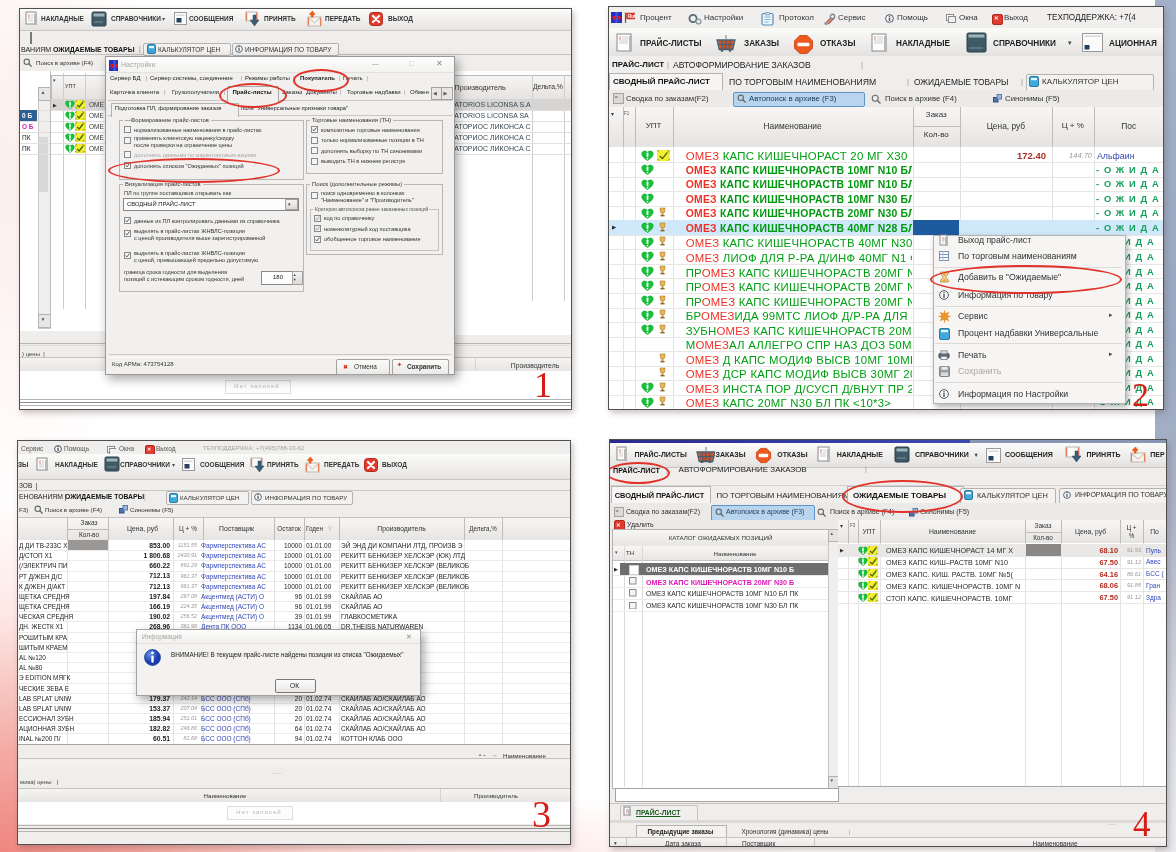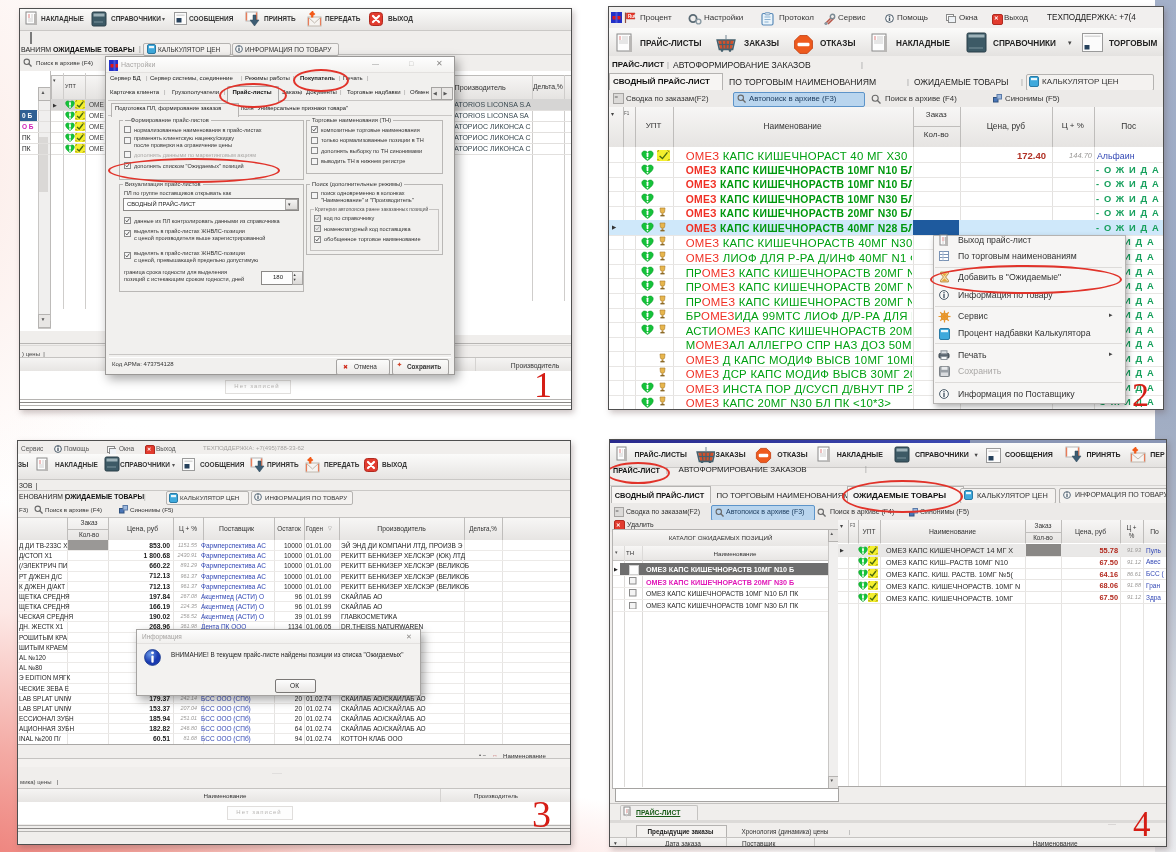--- a/index.html
+++ b/index.html
@@ -425,21 +425,21 @@
       <rect x="2.5" y="2.5" width="16" height="3" fill="#9fb3ba"></rect>
       <line x1="3" y1="16" x2="17" y2="16" stroke="#7b929b"></line>
     </svg>
 <div style="position:absolute;left:384px;top:32px;font:bold 8.2px 'Liberation Sans';color:#222;white-space:nowrap;">СПРАВОЧНИКИ</div>
 <div style="position:absolute;left:459px;top:32px;font:7px 'Liberation Sans';color:#444;white-space:nowrap;">▾</div>
 <svg style="position:absolute;left:473px;top:26px;" width="21" height="19" viewBox="0 0 21 19">
       <rect x="0.5" y="0.5" width="20" height="18" fill="#fbfbfb" stroke="#9a9a9a"></rect>
       <rect x="2.5" y="12" width="5" height="4.5" fill="#26415c"></rect>
       <rect x="2.5" y="2.5" width="16" height="1.5" fill="#d8d8d8"></rect>
     </svg>
-<div style="position:absolute;left:500px;top:32px;font:bold 8.2px 'Liberation Sans';color:#222;white-space:nowrap;">ТОРГОВЫМ</div>
+<div style="position:absolute;left:500px;top:32px;font:bold 8.2px 'Liberation Sans';color:#222;white-space:nowrap;">АЦИОННАЯ</div>
 <div style="position:absolute;left:0px;top:49px;width:554px;height:16px;background:#f0eeec;"></div>
 <div style="position:absolute;left:3px;top:52.5px;font:bold 8px 'Liberation Sans';color:#111;white-space:nowrap;">ПРАЙС-ЛИСТ</div>
 <div style="position:absolute;left:58px;top:52.5px;font:7.5px 'Liberation Sans';color:#999;white-space:nowrap;">|</div>
 <div style="position:absolute;left:64px;top:52.5px;font:8.6px 'Liberation Sans';color:#222;white-space:nowrap;">АВТОФОРМИРОВАНИЕ ЗАКАЗОВ</div>
 <div style="position:absolute;left:252px;top:52.5px;font:7.5px 'Liberation Sans';color:#999;white-space:nowrap;">|</div>
 <div style="position:absolute;left:0px;top:65px;width:554px;height:18px;background:#f0eeec;border-bottom:1px solid #d5d3d1;"></div>
 <div style="position:absolute;left:0px;top:66px;width:112px;height:16px;background:#f7f5f3;border:1px solid #b5b3b1;border-bottom:none;"></div>
 <div style="position:absolute;left:4px;top:69.5px;font:bold 8px 'Liberation Sans';color:#111;white-space:nowrap;">СВОДНЫЙ ПРАЙС-ЛИСТ</div>
 <div style="position:absolute;left:120px;top:69.5px;font:8.6px 'Liberation Sans';color:#222;white-space:nowrap;">ПО ТОРГОВЫМ НАИМЕНОВАНИЯМ</div>
 <div style="position:absolute;left:298px;top:69.5px;font:7.5px 'Liberation Sans';color:#999;white-space:nowrap;">|</div>
@@ -501,21 +501,21 @@
 <svg style="position:absolute;left:31.7px;top:142.5px;" width="13" height="11" viewBox="0 0 13 11">
       <path d="M5 8.6 C1.2 6 0.2 3.8 0.8 2.2 C1.4 0.7 3.4 0.3 5 2 C6.6 0.3 8.6 0.7 9.2 2.2 C9.8 3.8 8.8 6 5 8.6 Z" transform="scale(1.3,1.2222222222222223)" fill="#15c23a" stroke="#0ca028" stroke-width="0.5"></path>
       <rect x="5.6" y="2.42" width="1.8" height="4.62" rx="0.9" fill="#ffffff"></rect>
       <circle cx="6.5" cy="8.58" r="0.9" fill="#ffffff"></circle>
     </svg>
 <svg style="position:absolute;left:47.7px;top:142.5px;" width="13" height="11" viewBox="0 0 13 11">
       <rect x="0" y="0" width="13" height="11" fill="#f4ef2e"></rect>
       <path d="M0.5 1.5 L2 0.5 M10.5 0.5 L12.5 2 M0.5 9 L2 10.5 M11 10.5 L12.5 9" stroke="#8a7a10" stroke-width="1"></path>
       <path d="M2.6 6.050000000000001 L5.46 8.58 L10.4 2.42" fill="none" stroke="#4a6a10" stroke-width="1.4"></path>
     </svg>
-<div style="position:absolute;left:76.7px;top:143.1px;width:226px;overflow:hidden;font:11.4px 'Liberation Sans';white-space:nowrap;letter-spacing:0.25px"><span style="color:#f03024">ОМЕЗ</span><span style="color:#00a012"> КАПС КИШЕЧНОРАСТ 40 МГ Х30</span></div>
+<div style="position:absolute;left:76.7px;top:143.1px;width:226px;overflow:hidden;font:11.4px 'Liberation Sans';white-space:nowrap;letter-spacing:0.25px"><span style="color:#f03024">ОМЕЗ</span><span style="color:#00a012"> КАПС КИШЕЧНОРАСТ 20 МГ Х30</span></div>
 <div style="position:absolute;left:351px;top:143.1px;width:86px;text-align:right;font:bold 9.5px 'Liberation Sans';color:#b03024;white-space:nowrap;">172.40</div>
 <div style="position:absolute;left:443px;top:144.1px;width:40px;text-align:right;font:7.5px 'Liberation Sans';color:#9a9896;white-space:nowrap;font-style:italic;">144.70</div>
 <div style="position:absolute;left:488px;top:143.5px;font:8.8px 'Liberation Sans';color:#3348b5;white-space:nowrap;">Альфаин</div>
 <div style="position:absolute;left:0px;top:169.60000000000002px;width:554px;height:1px;background:#e8e6e4"></div>
 <svg style="position:absolute;left:31.7px;top:157.05px;" width="13" height="11" viewBox="0 0 13 11">
       <path d="M5 8.6 C1.2 6 0.2 3.8 0.8 2.2 C1.4 0.7 3.4 0.3 5 2 C6.6 0.3 8.6 0.7 9.2 2.2 C9.8 3.8 8.8 6 5 8.6 Z" transform="scale(1.3,1.2222222222222223)" fill="#15c23a" stroke="#0ca028" stroke-width="0.5"></path>
       <rect x="5.6" y="2.42" width="1.8" height="4.62" rx="0.9" fill="#ffffff"></rect>
       <circle cx="6.5" cy="8.58" r="0.9" fill="#ffffff"></circle>
     </svg>
 <div style="position:absolute;left:76.7px;top:157.65px;width:226px;overflow:hidden;font:bold 10.4px 'Liberation Sans';white-space:nowrap;letter-spacing:0.25px"><span style="color:#f03024">ОМЕЗ</span><span style="color:#00980e"> КАПС КИШЕЧНОРАСТВ 10МГ N10 БЛ</span></div>
@@ -647,21 +647,21 @@
 <svg style="position:absolute;left:31.7px;top:317.1px;" width="13" height="11" viewBox="0 0 13 11">
       <path d="M5 8.6 C1.2 6 0.2 3.8 0.8 2.2 C1.4 0.7 3.4 0.3 5 2 C6.6 0.3 8.6 0.7 9.2 2.2 C9.8 3.8 8.8 6 5 8.6 Z" transform="scale(1.3,1.2222222222222223)" fill="#15c23a" stroke="#0ca028" stroke-width="0.5"></path>
       <rect x="5.6" y="2.42" width="1.8" height="4.62" rx="0.9" fill="#ffffff"></rect>
       <circle cx="6.5" cy="8.58" r="0.9" fill="#ffffff"></circle>
     </svg>
 <svg style="position:absolute;left:49px;top:316.6px;" width="11" height="12" viewBox="0 0 11 12">
       <path d="M2 1 L7 1 L6.6 5 C6.4 6.6 2.6 6.6 2.4 5 Z" fill="#e8b64c" stroke="#a8782a" stroke-width="0.6"></path>
       <rect x="3.6" y="6.4" width="1.8" height="1.6" fill="#b5893a"></rect>
       <rect x="2.4" y="8" width="4.2" height="1.4" fill="#8a6a2a"></rect>
     </svg>
-<div style="position:absolute;left:76.7px;top:317.70000000000005px;width:226px;overflow:hidden;font:11.4px 'Liberation Sans';white-space:nowrap;letter-spacing:0.25px"><span style="color:#00a012">АСТИ</span><span style="color:#f03024">ОМЕЗ</span><span style="color:#00a012"> КАПС КИШЕЧНОРАСТВ 20МГ N30 УГ</span></div>
+<div style="position:absolute;left:76.7px;top:317.70000000000005px;width:226px;overflow:hidden;font:11.4px 'Liberation Sans';white-space:nowrap;letter-spacing:0.25px"><span style="color:#00a012">ЗУБН</span><span style="color:#f03024">ОМЕЗ</span><span style="color:#00a012"> КАПС КИШЕЧНОРАСТВ 20МГ N30 УГ</span></div>
 <div style="position:absolute;left:490px;top:317.70000000000005px;font:bold 9.3px 'Liberation Sans';color:#16a05c;white-space:nowrap;letter-spacing:4.8px;">ОЖИДА</div>
 <div style="position:absolute;left:0px;top:344.2px;width:554px;height:1px;background:#e8e6e4"></div>
 <div style="position:absolute;left:76.7px;top:332.25px;width:226px;overflow:hidden;font:11.4px 'Liberation Sans';white-space:nowrap;letter-spacing:0.25px"><span style="color:#00a012">М</span><span style="color:#f03024">ОМЕЗ</span><span style="color:#00a012">АЛ</span><span style="color:#00a012"> АЛЛЕГРО СПР НАЗ ДОЗ 50МКГ/ДОЗА 1</span></div>
 <div style="position:absolute;left:490px;top:332.25px;font:bold 9.3px 'Liberation Sans';color:#16a05c;white-space:nowrap;letter-spacing:4.8px;">ОЖИДА</div>
 <div style="position:absolute;left:0px;top:358.75000000000006px;width:554px;height:1px;background:#e8e6e4"></div>
 <svg style="position:absolute;left:49px;top:345.70000000000005px;" width="11" height="12" viewBox="0 0 11 12">
       <path d="M2 1 L7 1 L6.6 5 C6.4 6.6 2.6 6.6 2.4 5 Z" fill="#e8b64c" stroke="#a8782a" stroke-width="0.6"></path>
       <rect x="3.6" y="6.4" width="1.8" height="1.6" fill="#b5893a"></rect>
       <rect x="2.4" y="8" width="4.2" height="1.4" fill="#8a6a2a"></rect>
     </svg>
@@ -742,40 +742,40 @@
       <line x1="6.5" y1="6.5" x2="2.2489214048463637" y2="2.2658140359891394" stroke="#e8952a" stroke-width="1.2"></line>
       <line x1="6.5" y1="6.5" x2="6.485666131326311" y2="0.5000171216736922" stroke="#e8952a" stroke-width="1.2"></line>
       <line x1="6.5" y1="6.5" x2="10.730799374050537" y2="2.2455509573466994" stroke="#e8952a" stroke-width="1.2"></line>
     </svg>
 <div style="position:absolute;left:349px;top:304.0px;font:8.7px 'Liberation Sans';color:#333;white-space:nowrap;">Сервис</div>
 <div style="position:absolute;left:500px;top:304.0px;font:7px 'Liberation Sans';color:#444;white-space:nowrap;">▸</div>
 <svg style="position:absolute;left:330px;top:320.5px;" width="11" height="12" viewBox="0 0 11 12">
       <rect x="0.5" y="0.5" width="10" height="11" rx="1.5" fill="#3fa9dc" stroke="#2a7ba6"></rect>
       <rect x="2" y="2" width="7" height="2.2" fill="#e8f6fc"></rect>
     </svg>
-<div style="position:absolute;left:349px;top:321.0px;font:8.7px 'Liberation Sans';color:#333;white-space:nowrap;">Процент надбавки Калькулятора</div>
+<div style="position:absolute;left:349px;top:321.0px;font:8.7px 'Liberation Sans';color:#333;white-space:nowrap;">Процент надбавки Универсальные</div>
 <svg style="position:absolute;left:329px;top:342.5px;" width="13" height="11" viewBox="0 0 13 11">
       <rect x="1" y="3.5" width="10" height="4.5" rx="1" fill="#5a6670" stroke="#3a444c"></rect>
       <rect x="3" y="0.8" width="6" height="3" fill="#dfe3e6" stroke="#8a9299"></rect>
       <rect x="3" y="6.5" width="6" height="3" fill="#f5f6f7" stroke="#8a9299"></rect>
     </svg>
 <div style="position:absolute;left:349px;top:342.5px;font:8.7px 'Liberation Sans';color:#333;white-space:nowrap;">Печать</div>
 <div style="position:absolute;left:500px;top:342.5px;font:7px 'Liberation Sans';color:#444;white-space:nowrap;">▸</div>
 <svg style="position:absolute;left:330px;top:359.0px;" width="11" height="11" viewBox="0 0 11 11">
       <rect x="0.5" y="0.5" width="10" height="10" rx="1" fill="#9aa0a6" stroke="#7d8287"></rect>
       <rect x="2.5" y="0.8" width="6" height="3" fill="#e8eaec"></rect>
       <rect x="2" y="6.5" width="7" height="3.5" fill="#dadcdf"></rect>
     </svg>
 <div style="position:absolute;left:349px;top:359.0px;font:8.7px 'Liberation Sans';color:#aaa8a6;white-space:nowrap;">Сохранить</div>
 <svg style="position:absolute;left:330px;top:381.5px;" width="10" height="10" viewBox="0 0 10 10">
       <circle cx="5.0" cy="5.0" r="4.4" fill="#f8f8f8" stroke="#4a5a68" stroke-width="1"></circle>
       <rect x="4.3" y="4.0" width="1.4" height="4.0" fill="#4a5a68"></rect>
       <circle cx="5.0" cy="2.8" r="0.8" fill="#4a5a68"></circle>
     </svg>
-<div style="position:absolute;left:349px;top:381.5px;font:8.7px 'Liberation Sans';color:#333;white-space:nowrap;">Информация по Поставщику</div>
+<div style="position:absolute;left:349px;top:381.5px;font:8.7px 'Liberation Sans';color:#333;white-space:nowrap;">Информация по Настройки</div>
 <div style="position:absolute;left:326px;top:259.5px;width:187px;height:1px;background:#dddbd9"></div>
 <div style="position:absolute;left:326px;top:299px;width:187px;height:1px;background:#dddbd9"></div>
 <div style="position:absolute;left:326px;top:336px;width:187px;height:1px;background:#dddbd9"></div>
 <div style="position:absolute;left:326px;top:375px;width:187px;height:1px;background:#dddbd9"></div>
 <div style="position:absolute;left:321px;top:258px;width:188px;height:25px;border:2.4px solid #e1332a;border-radius:50%;"></div>
 </div>
 <div class="num" style="left:1132px;top:376px;font-size:34px;">2</div>
 <div class="panel" style="left:17px;top:440px;width:552px;height:403px">
 <div style="position:absolute;left:3px;top:4px;font:6.5px 'Liberation Sans';color:#555;white-space:nowrap;">Сервис</div>
 <svg style="position:absolute;left:36px;top:4px;" width="8" height="8" viewBox="0 0 8 8">
@@ -1253,21 +1253,21 @@
       <path d="M5 8.6 C1.2 6 0.2 3.8 0.8 2.2 C1.4 0.7 3.4 0.3 5 2 C6.6 0.3 8.6 0.7 9.2 2.2 C9.8 3.8 8.8 6 5 8.6 Z" transform="scale(1.0,1.0)" fill="#15c23a" stroke="#0ca028" stroke-width="0.5"></path>
       <rect x="4.1" y="1.98" width="1.8" height="3.78" rx="0.9" fill="#ffffff"></rect>
       <circle cx="5.0" cy="7.0200000000000005" r="0.9" fill="#ffffff"></circle>
     </svg>
 <svg style="position:absolute;left:257.5px;top:105.5px;" width="10" height="9" viewBox="0 0 10 9">
       <rect x="0" y="0" width="10" height="9" fill="#f4ef2e"></rect>
       <path d="M0.5 1.5 L2 0.5 M7.5 0.5 L9.5 2 M0.5 7 L2 8.5 M8 8.5 L9.5 7" stroke="#8a7a10" stroke-width="1"></path>
       <path d="M2.0 4.95 L4.2 7.0200000000000005 L8.0 1.98" fill="none" stroke="#4a6a10" stroke-width="1.4"></path>
     </svg>
 <div style="position:absolute;left:276px;top:106.4px;width:138px;overflow:hidden;font:7.2px 'Liberation Sans';color:#2a2a2a;white-space:nowrap">ОМЕЗ КАПС КИШЕЧНОРАСТ 14 МГ X</div>
-<div style="position:absolute;left:453px;top:106.0px;width:55px;text-align:right;font:bold 7.4px 'Liberation Sans';color:#b2271c;white-space:nowrap;">55.78</div>
+<div style="position:absolute;left:453px;top:106.0px;width:55px;text-align:right;font:bold 7.4px 'Liberation Sans';color:#b2271c;white-space:nowrap;">68.10</div>
 <div style="position:absolute;left:510px;top:107.0px;width:21px;text-align:right;font:5.6px 'Liberation Sans';color:#9a9896;white-space:nowrap;font-style:italic;">91.93</div>
 <div style="position:absolute;left:536px;top:106.6px;font:6.5px 'Liberation Sans';color:#3348b5;white-space:nowrap;">Пуль</div>
 <div style="position:absolute;left:228px;top:127.6px;width:328px;height:1px;background:#e8e6e4"></div>
 <svg style="position:absolute;left:248px;top:117.3px;" width="10" height="9" viewBox="0 0 10 9">
       <path d="M5 8.6 C1.2 6 0.2 3.8 0.8 2.2 C1.4 0.7 3.4 0.3 5 2 C6.6 0.3 8.6 0.7 9.2 2.2 C9.8 3.8 8.8 6 5 8.6 Z" transform="scale(1.0,1.0)" fill="#15c23a" stroke="#0ca028" stroke-width="0.5"></path>
       <rect x="4.1" y="1.98" width="1.8" height="3.78" rx="0.9" fill="#ffffff"></rect>
       <circle cx="5.0" cy="7.0200000000000005" r="0.9" fill="#ffffff"></circle>
     </svg>
 <svg style="position:absolute;left:257.5px;top:117.3px;" width="10" height="9" viewBox="0 0 10 9">
       <rect x="0" y="0" width="10" height="9" fill="#f4ef2e"></rect>
@@ -1312,21 +1312,21 @@
 <svg style="position:absolute;left:248px;top:152.7px;" width="10" height="9" viewBox="0 0 10 9">
       <path d="M5 8.6 C1.2 6 0.2 3.8 0.8 2.2 C1.4 0.7 3.4 0.3 5 2 C6.6 0.3 8.6 0.7 9.2 2.2 C9.8 3.8 8.8 6 5 8.6 Z" transform="scale(1.0,1.0)" fill="#15c23a" stroke="#0ca028" stroke-width="0.5"></path>
       <rect x="4.1" y="1.98" width="1.8" height="3.78" rx="0.9" fill="#ffffff"></rect>
       <circle cx="5.0" cy="7.0200000000000005" r="0.9" fill="#ffffff"></circle>
     </svg>
 <svg style="position:absolute;left:257.5px;top:152.7px;" width="10" height="9" viewBox="0 0 10 9">
       <rect x="0" y="0" width="10" height="9" fill="#f4ef2e"></rect>
       <path d="M0.5 1.5 L2 0.5 M7.5 0.5 L9.5 2 M0.5 7 L2 8.5 M8 8.5 L9.5 7" stroke="#8a7a10" stroke-width="1"></path>
       <path d="M2.0 4.95 L4.2 7.0200000000000005 L8.0 1.98" fill="none" stroke="#4a6a10" stroke-width="1.4"></path>
     </svg>
-<div style="position:absolute;left:276px;top:153.6px;width:138px;overflow:hidden;font:7.2px 'Liberation Sans';color:#2a2a2a;white-space:nowrap">ОМЕЗ КАПС. КИШЕЧНОРАСТВ. 10МГ</div>
+<div style="position:absolute;left:276px;top:153.6px;width:138px;overflow:hidden;font:7.2px 'Liberation Sans';color:#2a2a2a;white-space:nowrap">СТОП КАПС. КИШЕЧНОРАСТВ. 10МГ</div>
 <div style="position:absolute;left:453px;top:153.2px;width:55px;text-align:right;font:bold 7.4px 'Liberation Sans';color:#b2271c;white-space:nowrap;">67.50</div>
 <div style="position:absolute;left:510px;top:154.2px;width:21px;text-align:right;font:5.6px 'Liberation Sans';color:#9a9896;white-space:nowrap;font-style:italic;">91.12</div>
 <div style="position:absolute;left:536px;top:153.79999999999998px;font:6.5px 'Liberation Sans';color:#3348b5;white-space:nowrap;">Здра</div>
 <div style="position:absolute;left:4.8px;top:348px;width:222px;height:12px;background:#ffffff;border:1px solid #a5a3a1;"></div>
 <div style="position:absolute;left:0px;top:363px;width:556px;height:1px;background:#c5c3c1"></div>
 <div style="position:absolute;left:10px;top:364.5px;width:76px;height:15px;background:#f1efee;border:1px solid #c5c3c1;border-bottom:none;border-radius:2px 2px 0 0;"></div>
 <svg style="position:absolute;left:13px;top:366px;" width="10" height="11" viewBox="0 0 10 11">
       <rect x="1" y="1" width="6" height="8" fill="#fdfdfd" stroke="#8a8a8a"></rect>
       <rect x="5" y="3" width="3" height="7" fill="#b9b7b5"></rect>
       <line x1="3" y1="4" x2="5" y2="4" stroke="#e08080"></line>

